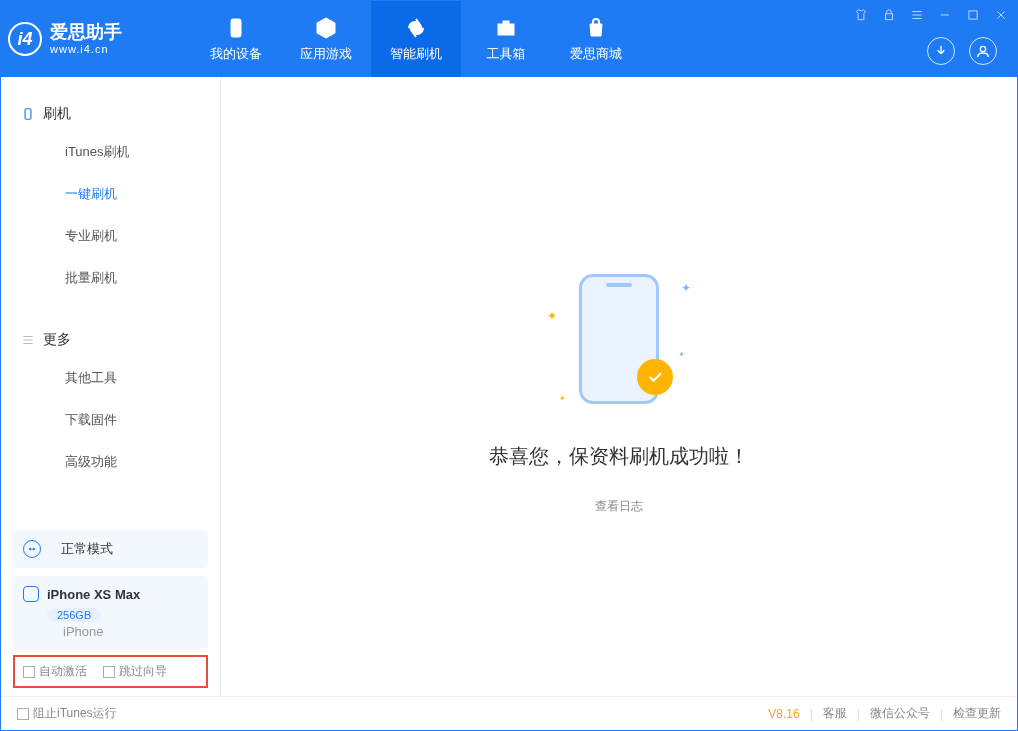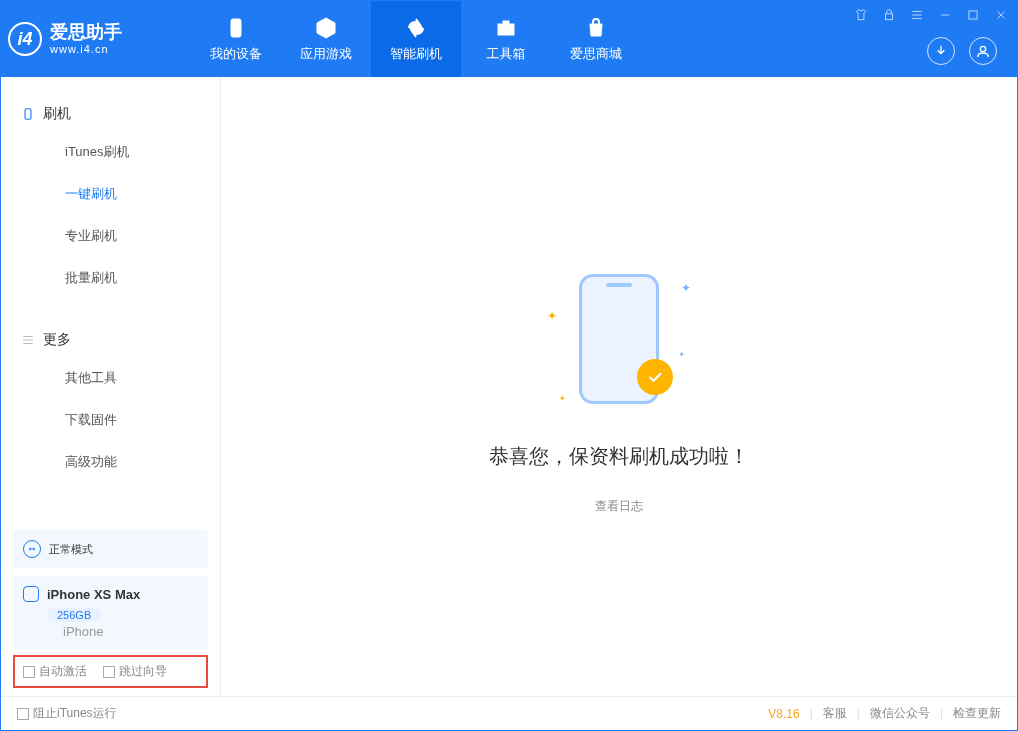--- a/index.html
+++ b/index.html
@@ -31,21 +31,21 @@
 
 .body { flex: 1; display: flex; overflow: hidden; }
 .sidebar { width: 220px; border-right: 1px solid #eee; display: flex; flex-direction: column; padding-top: 20px; }
 .side-section-title { display: flex; align-items: center; gap: 8px; padding: 8px 20px; font-size: 14px; color: #333; }
 .side-section-title svg { width: 14px; height: 14px; }
 .side-items { padding-left: 64px; }
 .side-item { padding: 12px 0; font-size: 13px; color: #555; cursor: pointer; }
 .side-item.active { color: #1e7bf3; }
 
 .device-area { margin-top: auto; padding: 0 12px 8px 12px; }
-.mode-box { background: #f3f8ff; border-radius: 4px; padding: 10px 10px; display: flex; align-items: center; gap: 8px; font-size: 11px; color: #333; margin-bottom: 8px; }
+.mode-box { background: #f3f8ff; border-radius: 4px; padding: 10px 10px; display: flex; align-items: center; gap: 20px; font-size: 13px; color: #333; margin-bottom: 8px; }
 .mode-box .mi { width: 18px; height: 18px; border: 1.5px solid #1e7bf3; border-radius: 50%; display: flex; align-items: center; justify-content: center; }
 .mode-box .mi svg { width: 10px; height: 10px; fill: #1e7bf3; }
 .device-box { background: #f3f8ff; border-radius: 4px; padding: 10px 10px; }
 .device-row1 { display: flex; align-items: center; gap: 8px; }
 .device-row1 .di { width: 16px; height: 16px; border: 1.5px solid #1e7bf3; border-radius: 4px; }
 .device-name { font-size: 13px; font-weight: bold; color: #333; }
 .storage-badge { display: inline-block; background: #e8f1ff; color: #1e7bf3; border-radius: 10px; padding: 1px 10px; font-size: 11px; margin: 6px 0 2px 24px; }
 .device-type { font-size: 13px; color: #999; margin-left: 40px; }
 
 .checkbox-row { border: 2px solid #e74c3c; padding: 6px 8px; display: flex; gap: 16px; align-items: center; margin-top: 6px; }

